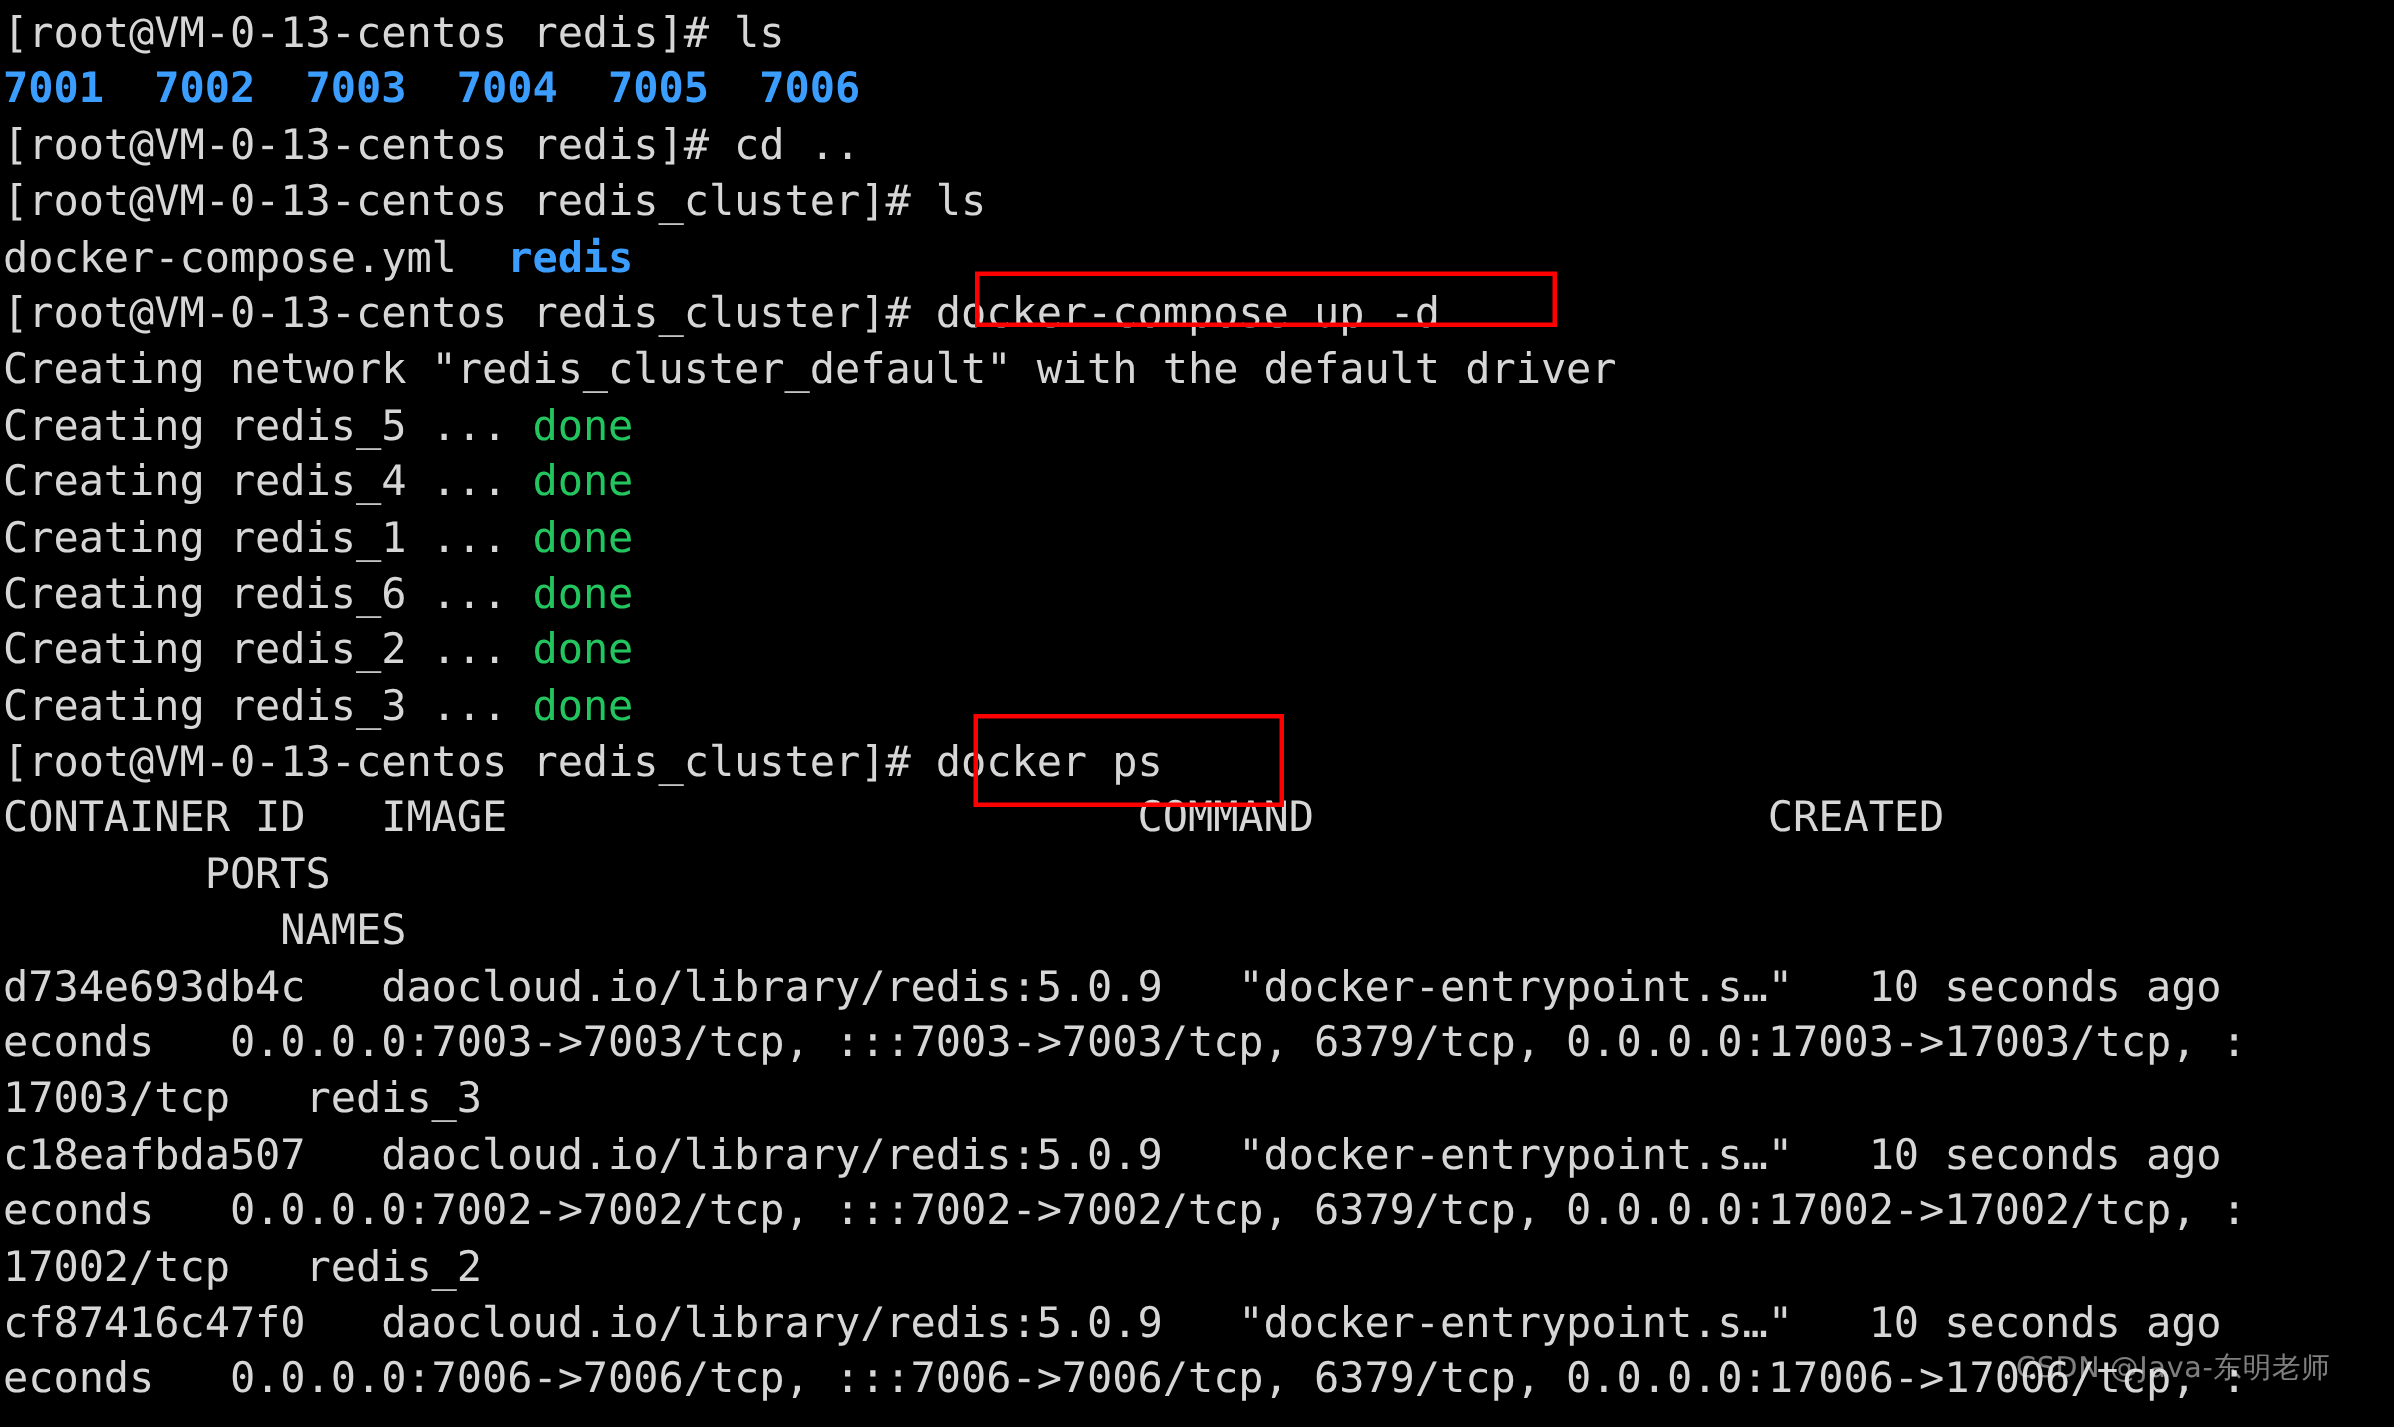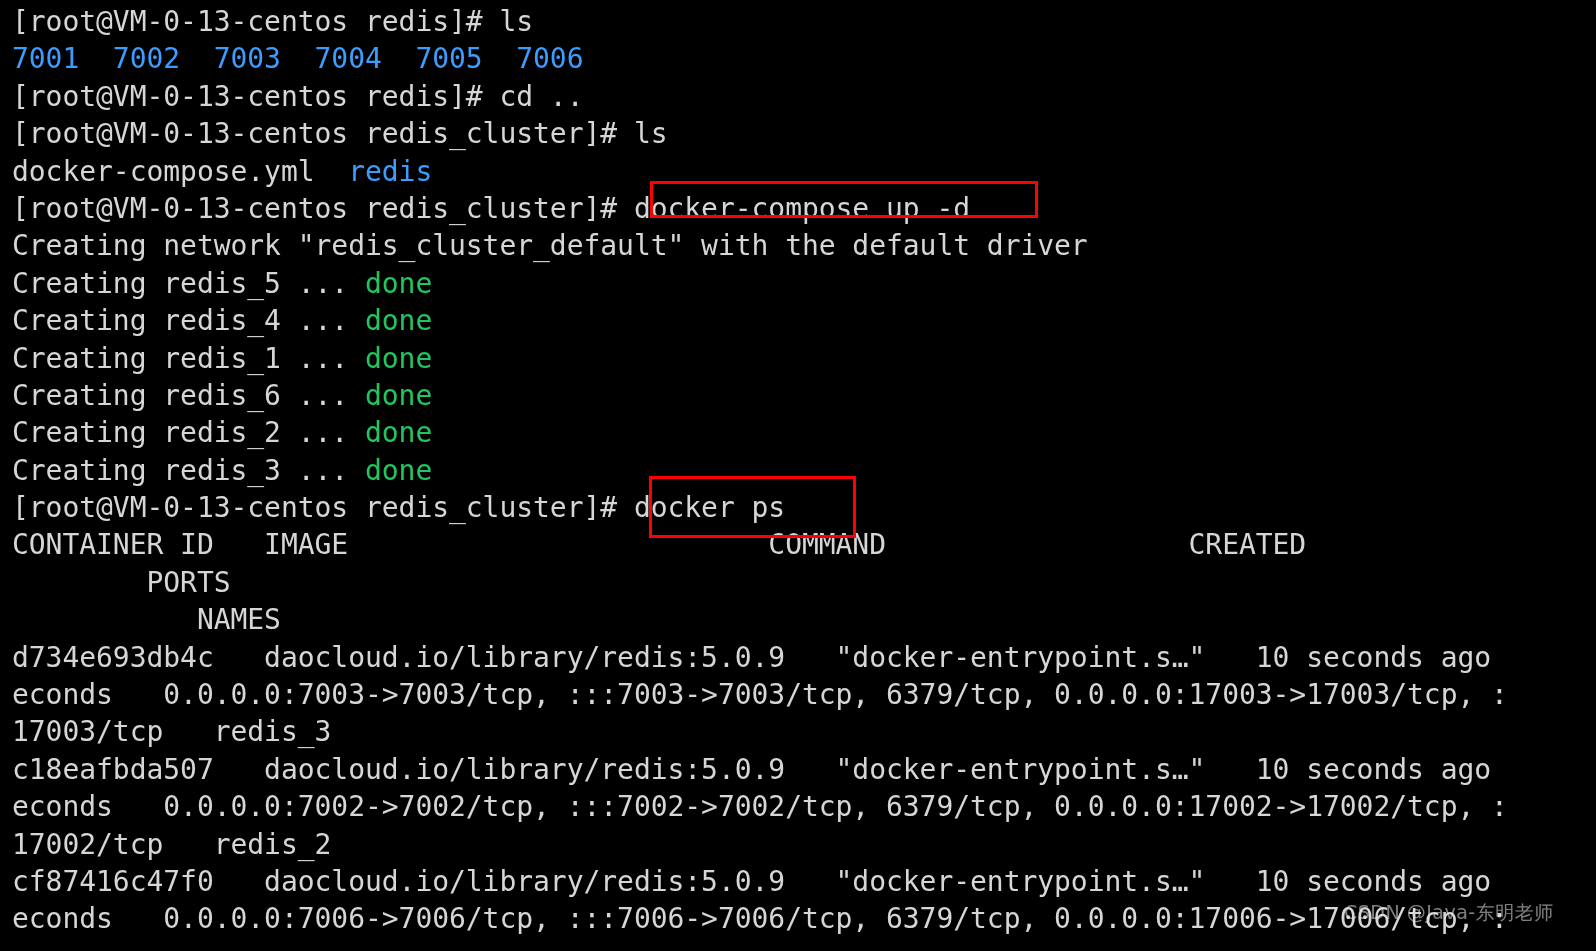--- a/index.html
+++ b/index.html
@@ -19,39 +19,39 @@
     width: 1596px;
     height: 951px;
     background: #000000;
     overflow: hidden;
   }
   .screen {
     position: absolute;
     top: 0;
     left: 0;
     width: 1596px;
-    padding: 3px 0 0 12px;
+    padding: 3px 0 0 2px;
     box-sizing: border-box;
     font-family: "DejaVu Sans Mono", "Liberation Mono", monospace;
     font-size: 28px;
     line-height: 37.4px;
     letter-spacing: -0.05px;
     color: #d8d8d8;
     white-space: pre;
   }
   .line {
     display: block;
     height: 37.4px;
     white-space: pre;
     overflow: visible;
   }
   .fg-default { color: #d6d6d6; }
   .fg-blue {
     color: #3b9eff;
-    font-weight: normal;
+    font-weight: bold;
   }
   .fg-green { color: #22c55e; }
 
   .hl-box {
     position: absolute;
     border: 3px solid #fe0000;
     box-sizing: border-box;
     pointer-events: none;
   }
   #box-compose {

